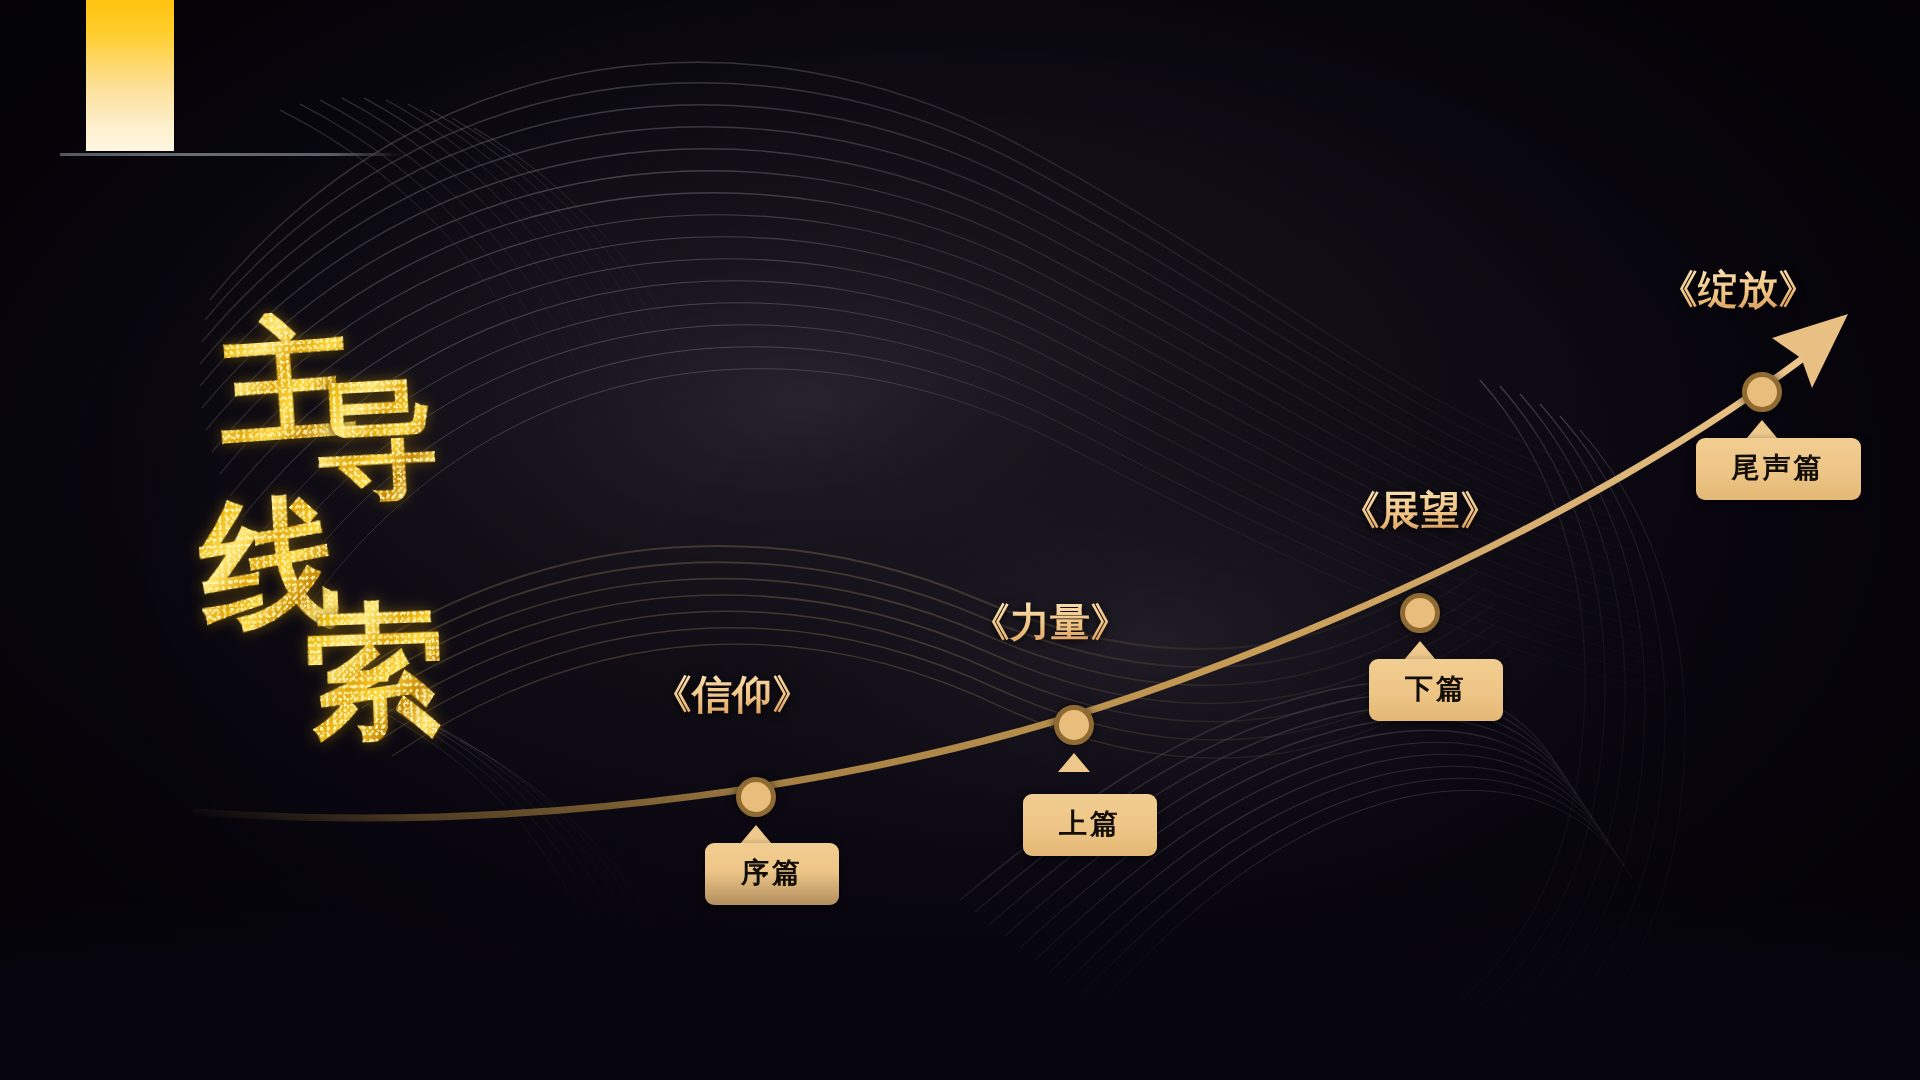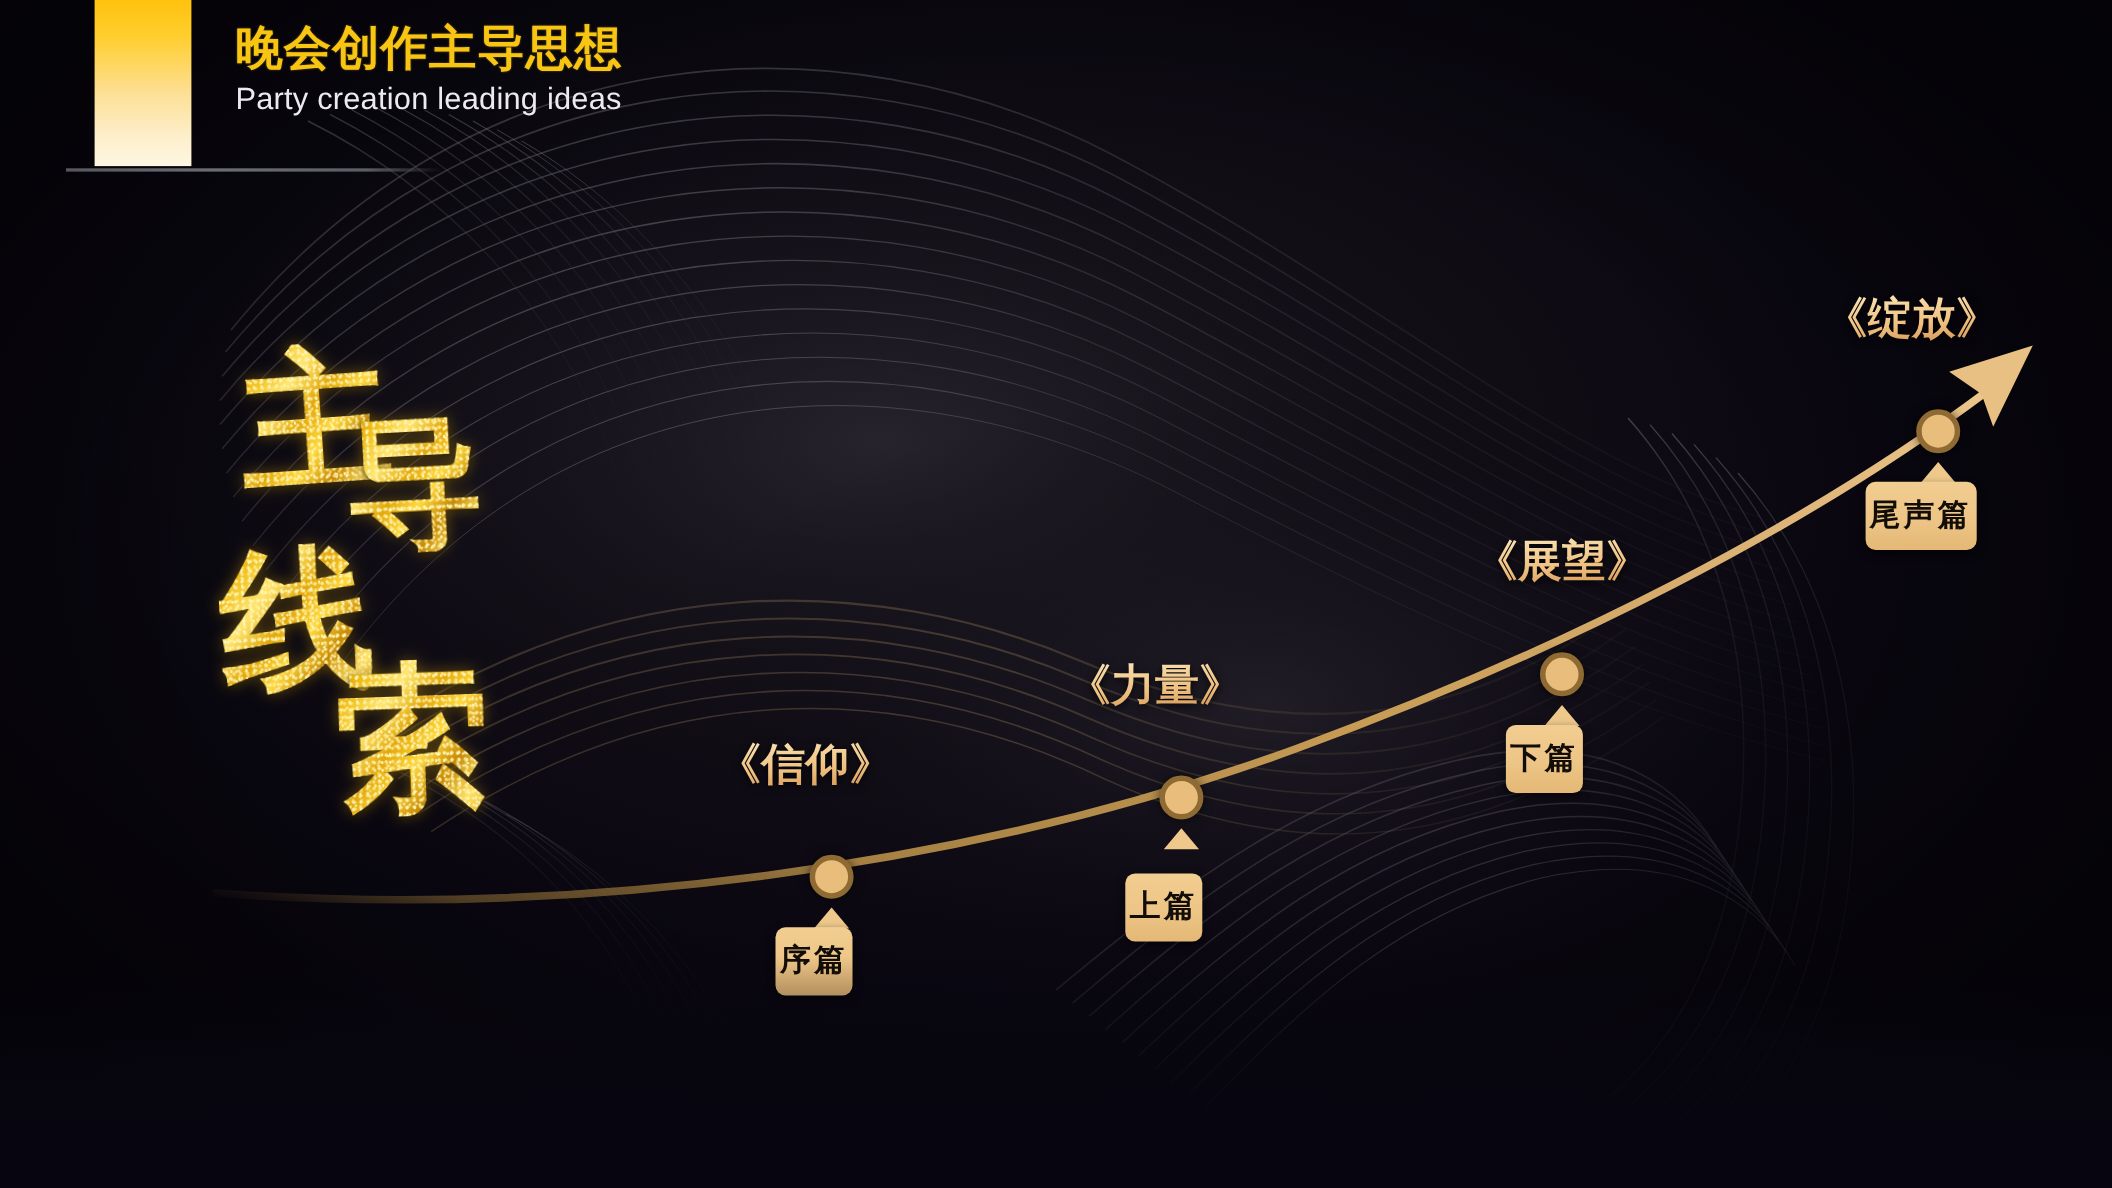--- a/index.html
+++ b/index.html
@@ -65,21 +65,21 @@
     -webkit-background-clip:text;background-clip:text;
     -webkit-text-fill-color:transparent;color:transparent;
     filter:drop-shadow(0 2px 4px rgba(0,0,0,.85));}
   .ms-dot{position:absolute;width:40px;height:40px;border-radius:50%;
     background:#E9BE7C;border:5px solid #8F6B33;box-sizing:border-box;
     box-shadow:0 0 10px rgba(0,0,0,.6);}
   .ms-badge{position:absolute;border-radius:9px;
     background:linear-gradient(180deg,#F2CD91 0%,#EDC586 55%,#E4B876 100%);
     color:#120d06;font-weight:bold;font-size:28px;
     font-family:"DejaVu Serif","Liberation Serif",serif;
-    padding:11px 4px 13px;letter-spacing:3px;white-space:nowrap;
+    padding:11px 36px 13px;letter-spacing:3px;white-space:nowrap;
     box-shadow:0 3px 8px rgba(0,0,0,.55);}
   .ms-notch{position:absolute;width:0;height:0;
     border-left:16px solid transparent;border-right:16px solid transparent;
     border-bottom:19px solid #EFC98C;}
 
   .bottom-fade{position:absolute;left:0;bottom:0;width:1920px;height:210px;
     background:linear-gradient(180deg,rgba(7,5,15,0) 0%,rgba(7,5,15,.75) 55%,#070510 100%);}
 </style>
 </head>
 <body>
@@ -190,22 +190,20 @@
         <path d="M440,728 C554,788 632,878 672,988" stroke-width="1"></path>
         <path d="M460,740 C572,800 650,890 690,1000" stroke-width=".9"></path>
       </g>
     </g>
   </svg>
 
   <div class="bg-vig"></div>
 
   <div class="hdr-bar"></div>
   <div class="hdr-rule"></div>
-  <div class="hdr-title">晚会创作主导思想</div>
-  <div class="hdr-sub">Party creation leading ideas</div>
 
   <div id="calli">
     <span class="gchar gc1">主</span>
     <span class="gchar gc2">导</span>
     <span class="gchar gc3">线</span>
     <span class="gchar gc4">索</span>
   </div>
 
   <svg id="curve" viewBox="0 0 1920 1080">
     <defs>

